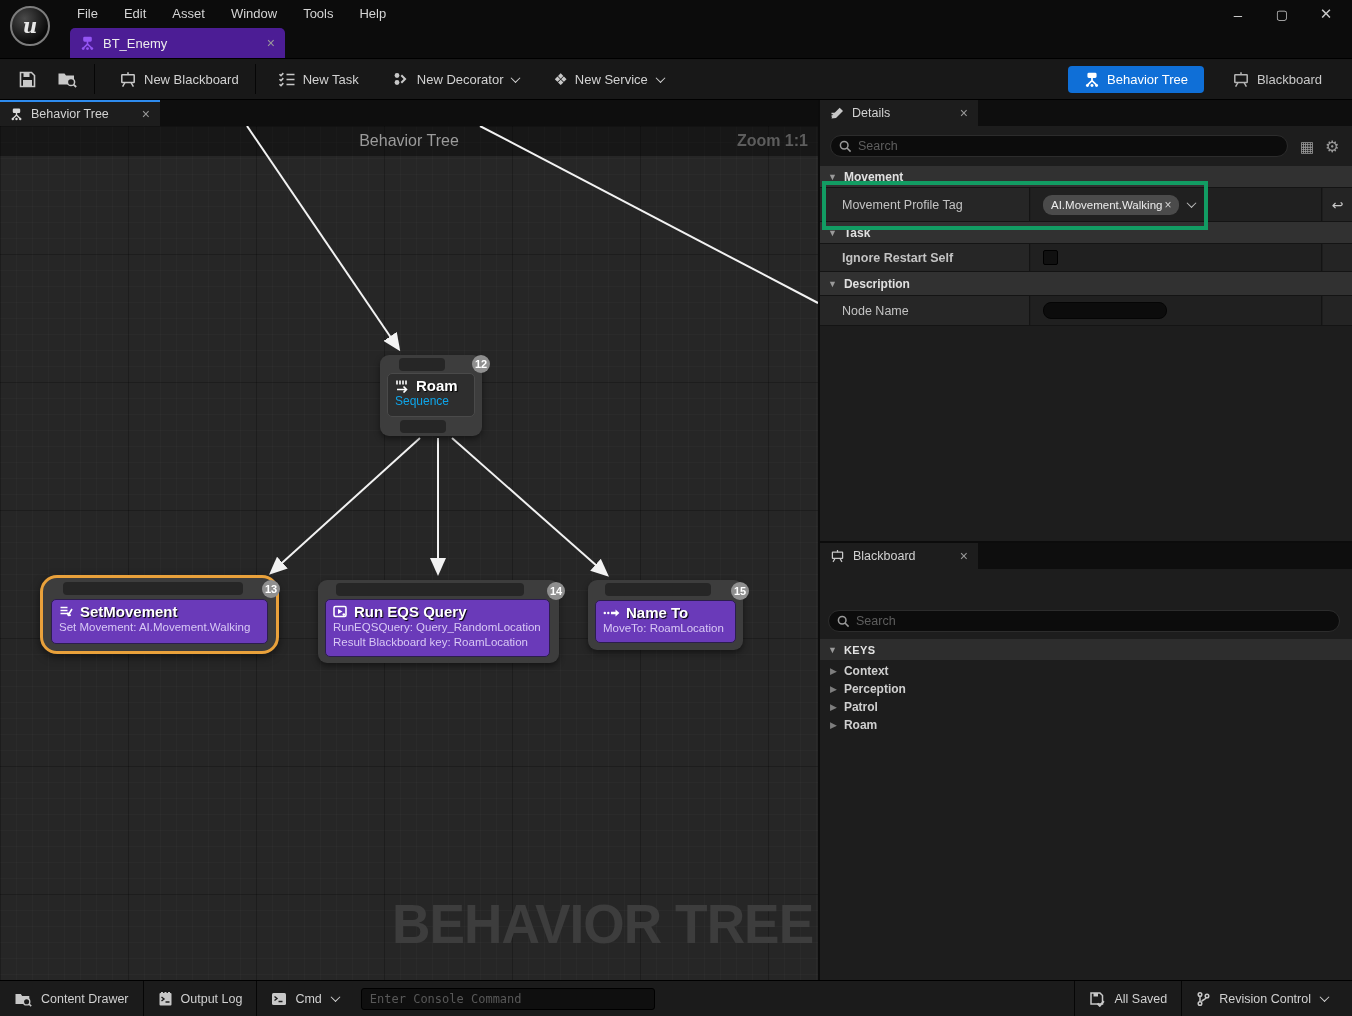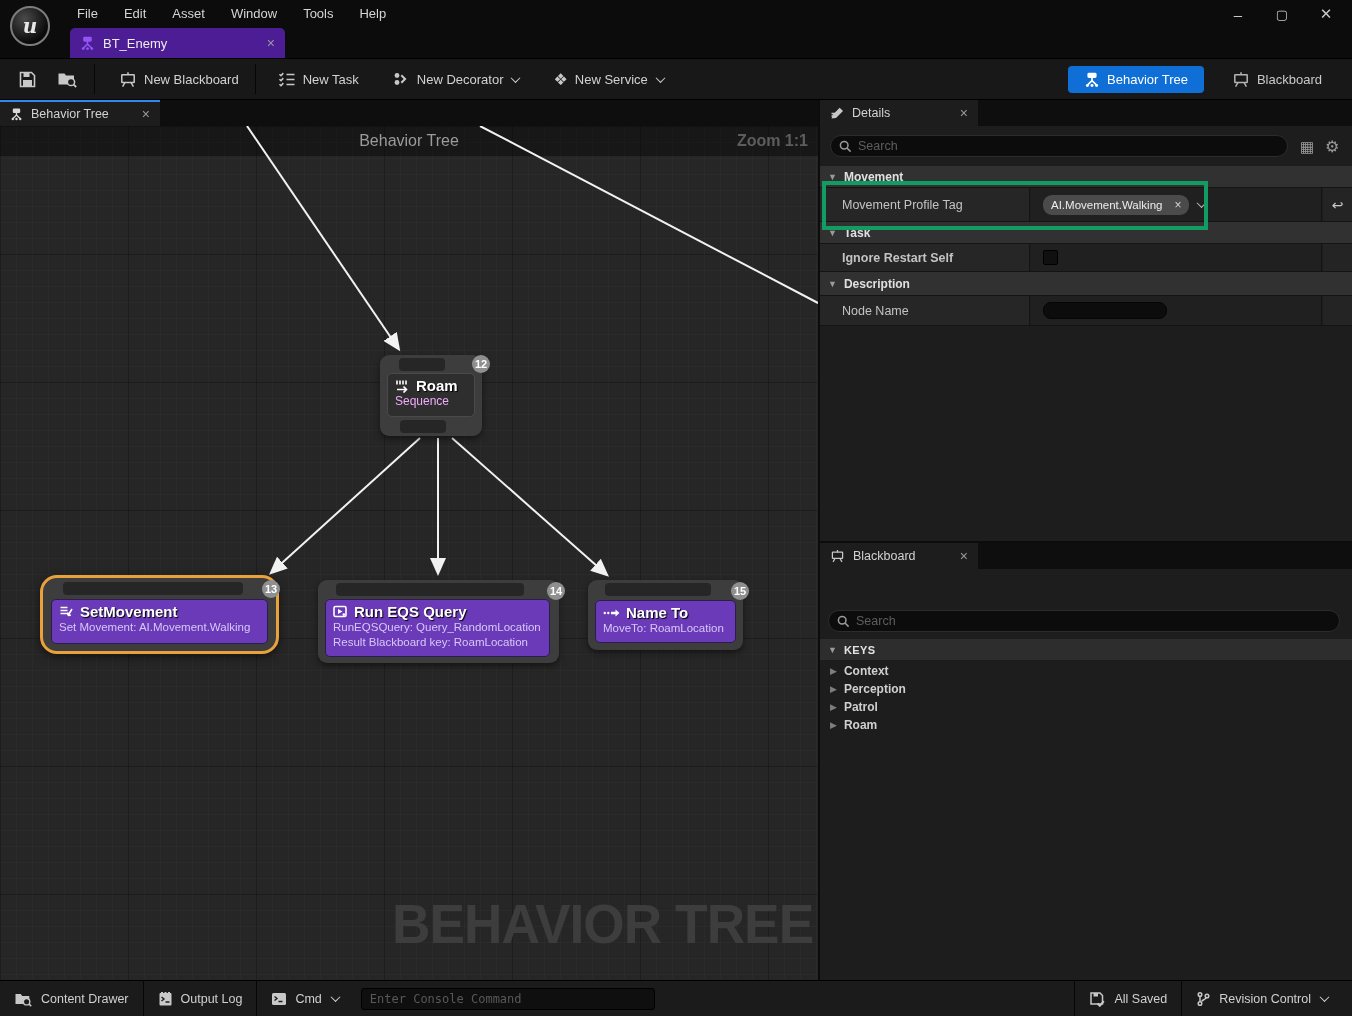--- a/index.html
+++ b/index.html
@@ -65,21 +65,21 @@
   .node-outer { position:absolute; background:#3d3d3d; border-radius:9px; box-shadow:0 3px 6px rgba(0,0,0,0.45); }
   .notch { position:absolute; height:13px; background:#262626; border-radius:4px; }
   .badge { position:absolute; width:18px; height:18px; border-radius:50%; background:#8f8f8f; color:#fff;
     font-size:11px; font-weight:bold; display:flex; align-items:center; justify-content:center; }
   .node-inner { position:absolute; border-radius:5px; padding:3px 7px 4px 7px; }
   .node-inner.gray { background:#2e2e2e; border:1px solid #4a4a4a; }
   .node-inner.purple { background:#6a3ab9; border:1px solid #2c1d4e; }
   .node-titlerow { display:flex; align-items:center; gap:6px; }
   .node-title { font-size:15px; font-weight:bold; color:#fff; text-shadow:1px 1px 1px #000; white-space:nowrap; }
   .node-sub { font-size:11.5px; color:#d8c8f5; white-space:nowrap; line-height:1.3; }
-  .node-sub.gray { color:#f0abfc; font-size:12px; }
+  .node-sub.gray { color:#0ea5e9; font-size:12px; }
   .sel-orange { position:absolute; border:3px solid #e9a13b; border-radius:17px; background:#3d3d3d;
     box-shadow:0 3px 8px rgba(0,0,0,0.5); }
 
   
   .right { position:absolute; left:820px; top:0; width:532px; height:880px; background:#1d1d1d; }
   .details { position:absolute; left:0; top:0; width:532px; height:441px; background:#1d1d1d; }
   .bboard { position:absolute; left:0; top:441px; width:532px; height:439px; background:#1d1d1d; border-top:2px solid #0c0c0c; }
   .search-pill { position:absolute; height:22px; background:#0c0c0c; border:1px solid #2c2c2c; border-radius:12px;
     display:flex; align-items:center; padding:0 8px; gap:6px; }
   .search-pill input { flex:1; background:transparent; border:none; outline:none; color:#c2410c; font-size:12.5px;
@@ -89,21 +89,21 @@
     gap:7px; padding-left:8px; border-bottom:1px solid #141414; }
   .cat-header .tri { color:#9a9a9a; font-size:9px; }
   .cat-header .txt { font-size:12px; font-weight:bold; color:#e0e0e0; }
   .prop-row { position:absolute; left:0; width:532px; border-bottom:1px solid #141414; }
   .prop-label-cell { position:absolute; left:0; top:0; bottom:0; width:210px; background:#262626;
     display:flex; align-items:center; padding-left:22px; font-size:12.5px; color:#c3c3c3; border-right:1px solid #141414; }
   .prop-value-cell { position:absolute; left:211px; top:0; bottom:0; width:291px; background:#202020;
     display:flex; align-items:center; padding-left:12px; border-right:1px solid #141414; }
   .prop-right-cell { position:absolute; left:503px; top:0; bottom:0; width:29px; background:#242424;
     display:flex; align-items:center; justify-content:center; color:#c9c9c9; font-size:14px; }
-  .tag-chip { display:flex; align-items:center; gap:12px; background:#4b4b4b; border-radius:9px; height:20px;
+  .tag-chip { display:flex; align-items:center; gap:2px; background:#4b4b4b; border-radius:9px; height:20px;
     padding:0 8px; font-size:11.5px; color:#ececec; }
   .tag-chip .x { color:#d5d5d5; font-size:12px; }
   .checkbox { width:15px; height:15px; background:#101010; border:1px solid #000; border-radius:2px; }
   .text-input { width:124px; height:17px; background:#0c0c0c; border:1px solid #050505; border-radius:8px; }
   .green-box { position:absolute; left:2px; top:81px; width:386px; height:49px; border:4px solid #129c63; z-index:6; }
 
   .keys-header { position:absolute; left:0; width:532px; height:21px; background:#2d2d2d; display:flex;
     align-items:center; gap:7px; padding-left:8px; }
   .keys-header .txt { font-size:11px; font-weight:bold; color:#e2e2e2; letter-spacing:0.4px; }
   .key-row { position:absolute; left:0; width:532px; height:18px; display:flex; align-items:center; gap:7px; padding-left:10px; }

